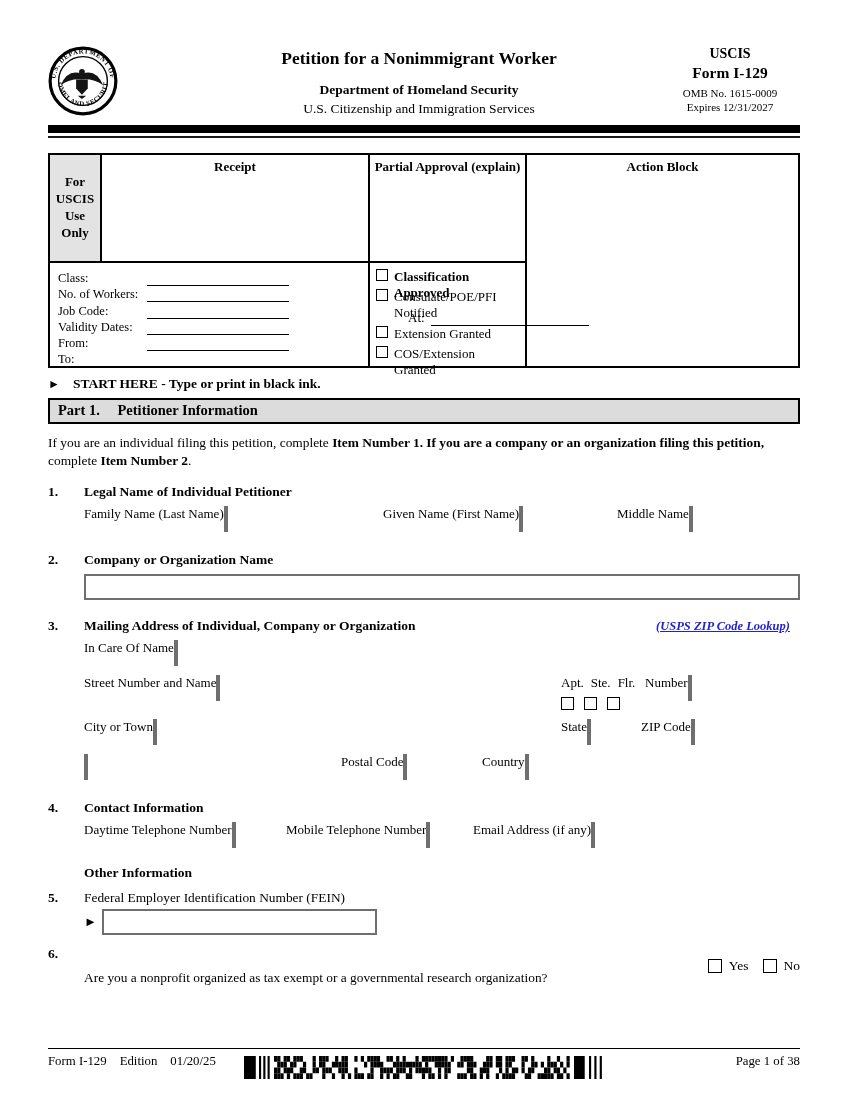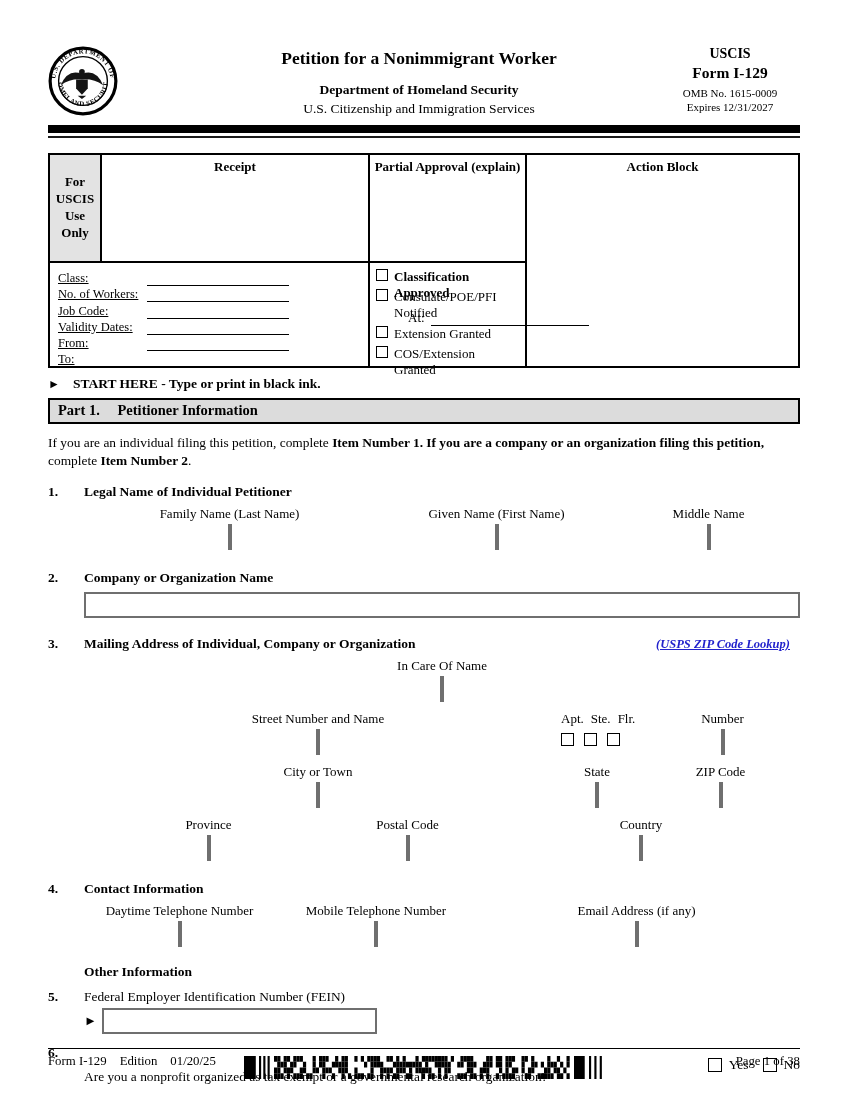--- a/index.html
+++ b/index.html
@@ -43,21 +43,21 @@
     grid-column:1/2;grid-row:1/2;
     background:#e3e3e3;border-right:2px solid #000;
     display:flex;flex-direction:column;justify-content:center;align-items:center;
     font-weight:bold;font-size:13px;line-height:1.3;text-align:center;
   }
   .c-receipt{grid-column:2/3;grid-row:1/2;border-right:2px solid #000;}
   .c-partial{grid-column:3/4;grid-row:1/2;border-right:2px solid #000;}
   .c-action{grid-column:4/5;grid-row:1/3;}
   .c-class{grid-column:1/3;grid-row:2/3;border-right:2px solid #000;border-top:2px solid #000;padding:7px 10px 0 8px;}
   .c-checks{grid-column:3/4;grid-row:2/3;border-right:2px solid #000;border-top:2px solid #000;padding:6px 6px 0 6px;}
-  .uline-row{display:flex;align-items:flex-end;height:16.2px;font-size:12.5px;text-decoration:underline;}
+  .uline-row{display:flex;align-items:flex-end;height:16.2px;font-size:12.5px;}
   .uline-label{flex:0 0 89px;}
   .uline{flex:0 0 142px;border-bottom:1.5px solid #000;height:13px;}
   .chk-row{display:flex;height:19.5px;font-size:13px;}
   .cb{flex:0 0 12px;width:12px;height:12px;border:1.5px solid #000;background:#fff;margin-right:6px;box-sizing:border-box;}
   .chk-bold{font-weight:bold;}
   .at-row{display:flex;align-items:flex-end;height:18px;padding-left:32px;font-size:13px;}
   .at-line{flex:0 0 158px;border-bottom:1.5px solid #000;height:12px;margin-left:6px;}
 
   
   .start-here{margin-top:8px;font-weight:bold;font-size:13.5px;display:flex;align-items:center;}
@@ -71,21 +71,21 @@
   .b{font-weight:bold;}
 
   
   .item{display:grid;grid-template-columns:36px 1fr;}
   .inum{font-weight:bold;font-size:13.5px;}
   .ilabel{font-weight:bold;font-size:13.5px;}
   .ilabel-reg{font-size:13.4px;}
   .flabel{font-size:13px;margin-bottom:2px;}
   .box{height:26px;border:2px solid #6f6f6f;background:#fff;box-sizing:border-box;}
   .frow{display:flex;}
-  .fcol{display:flex;flex-direction:column;align-items:center;}
+  .fcol{display:flex;flex-direction:row;}
   .mt6{margin-top:6px;}
   .mt9{margin-top:9px;}
 
   .w-family{width:291px;margin-right:8px;}
   .w-given{width:227px;margin-right:7px;}
   .w-middle{flex:1;}
 
   .lnk{color:#2222cc;font-weight:bold;font-style:italic;text-decoration:underline;font-size:12.5px;margin-right:10px;text-align:center;}
   .label-row-sb{display:flex;justify-content:space-between;align-items:baseline;}
 
@@ -320,21 +320,20 @@
           <span class="flabel">State</span>
           <div class="box"></div>
         </div>
         <div class="fcol w-zip">
           <span class="flabel">ZIP Code</span>
           <div class="box"></div>
         </div>
       </div>
       <div class="frow mt9">
         <div class="fcol w-prov">
-          <span class="flabel">Province</span>
           <div class="box"></div>
         </div>
         <div class="fcol w-postal">
           <span class="flabel">Postal Code</span>
           <div class="box"></div>
         </div>
         <div class="fcol w-country">
           <span class="flabel">Country</span>
           <div class="box"></div>
         </div>

